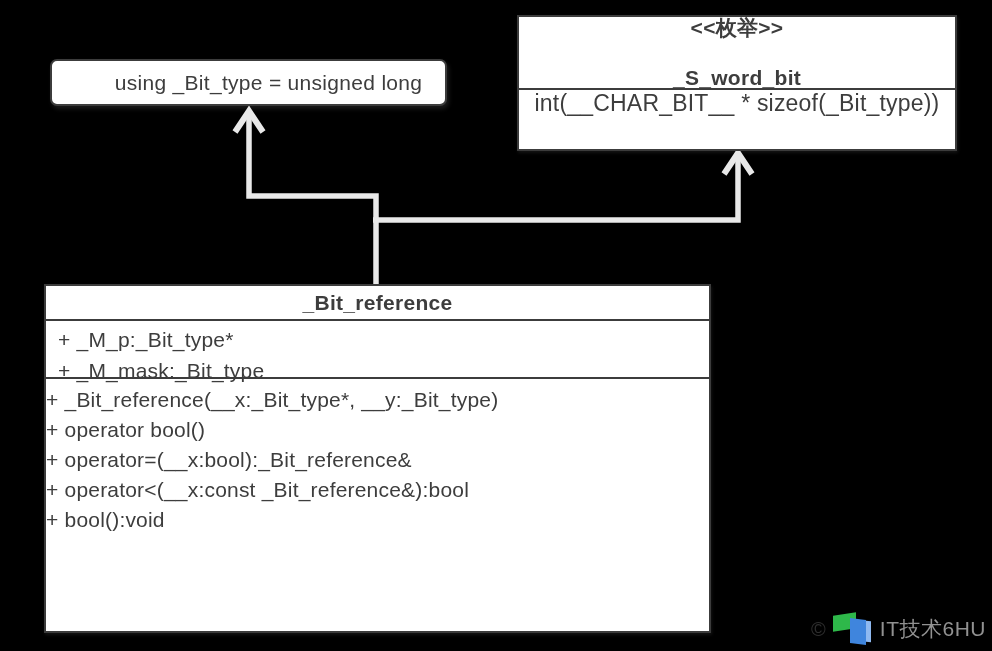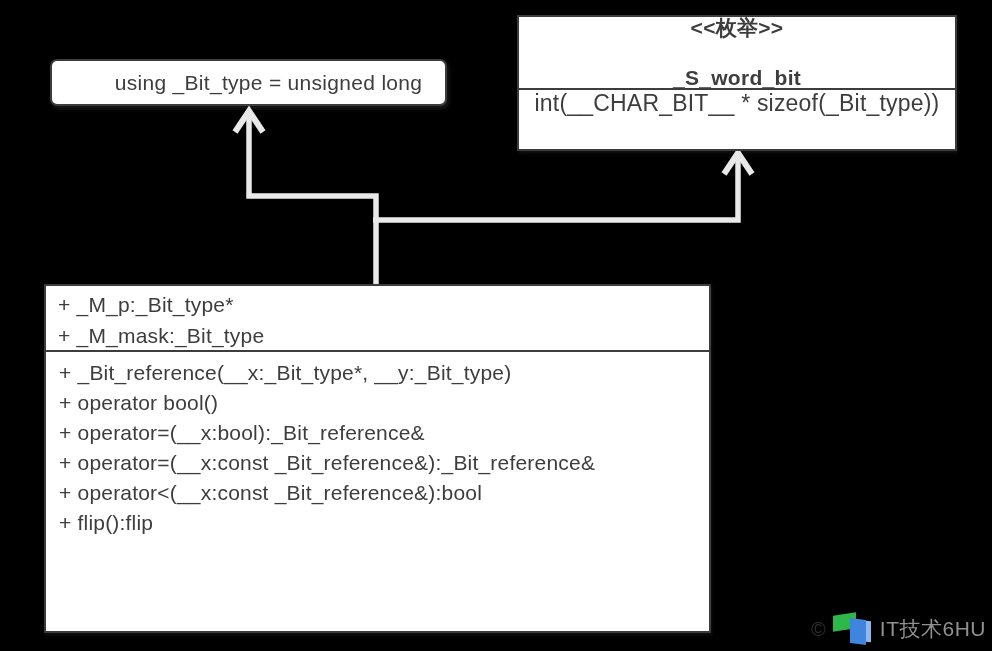--- a/index.html
+++ b/index.html
@@ -48,25 +48,25 @@
     font-size:23px;letter-spacing:.2px;
   }
 
   .class-box{left:44px;top:284px;width:667px;height:349px;display:flex;flex-direction:column;}
   .class-header{
     height:35px;border-bottom:2px solid var(--box-border);
     display:flex;align-items:center;justify-content:center;
     font-weight:700;font-size:21px;letter-spacing:.3px;
   }
   .class-attrs{
-    height:66px;border-bottom:2px solid var(--box-border);
+    height:58px;border-bottom:2px solid var(--box-border);
     padding:3px 0 0 12px;
   }
   .class-attrs .member{line-height:31px;}
-  .class-methods{flex:1;padding:6px 0 0 13px;}
+  .class-methods{flex:1;padding:6px 0 0 0;}
   .class-methods .member{line-height:30px;}
   .member{font-size:21px;letter-spacing:.2px;white-space:nowrap;}
 
   .watermark{
     position:absolute;right:6px;bottom:5px;z-index:3;
     display:flex;align-items:center;gap:7px;
   }
   .copyright{font-size:20px;color:var(--copyright);line-height:1;}
   .logo{position:relative;width:40px;height:35px;display:inline-block;}
   .logo-green{position:absolute;left:0;top:3px;width:23px;height:16px;
@@ -97,31 +97,31 @@
     <div class="enum-header">
       <div>&lt;&lt;枚举&gt;&gt;</div>
       <div>_S_word_bit</div>
     </div>
     <div class="enum-body">
       <span>int(__CHAR_BIT__ * sizeof(_Bit_type))</span>
     </div>
   </div>
 
   <div class="uml-box class-box">
+    <div class="class-header">_Bit_reference</div>
     <div class="class-attrs">
       <div class="member">+ _M_p:_Bit_type*</div>
       <div class="member">+ _M_mask:_Bit_type</div>
     </div>
     <div class="class-methods">
       <div class="member">+ _Bit_reference(__x:_Bit_type*, __y:_Bit_type)</div>
       <div class="member">+ operator bool()</div>
       <div class="member">+ operator=(__x:bool):_Bit_reference&amp;</div>
-      <div class="member">+ operator=(__x:const _Bit_reference&amp;):_Bit_reference&amp;</div>
       <div class="member">+ operator&lt;(__x:const _Bit_reference&amp;):bool</div>
-      <div class="member">+ flip():flip</div>
+      <div class="member">+ bool():void</div>
     </div>
   </div>
 
   <div class="watermark">
     <span class="copyright">©</span>
     <span class="logo">
       <span class="logo-green"></span>
       <span class="logo-blue"></span>
       <span class="logo-light"></span>
     </span>

